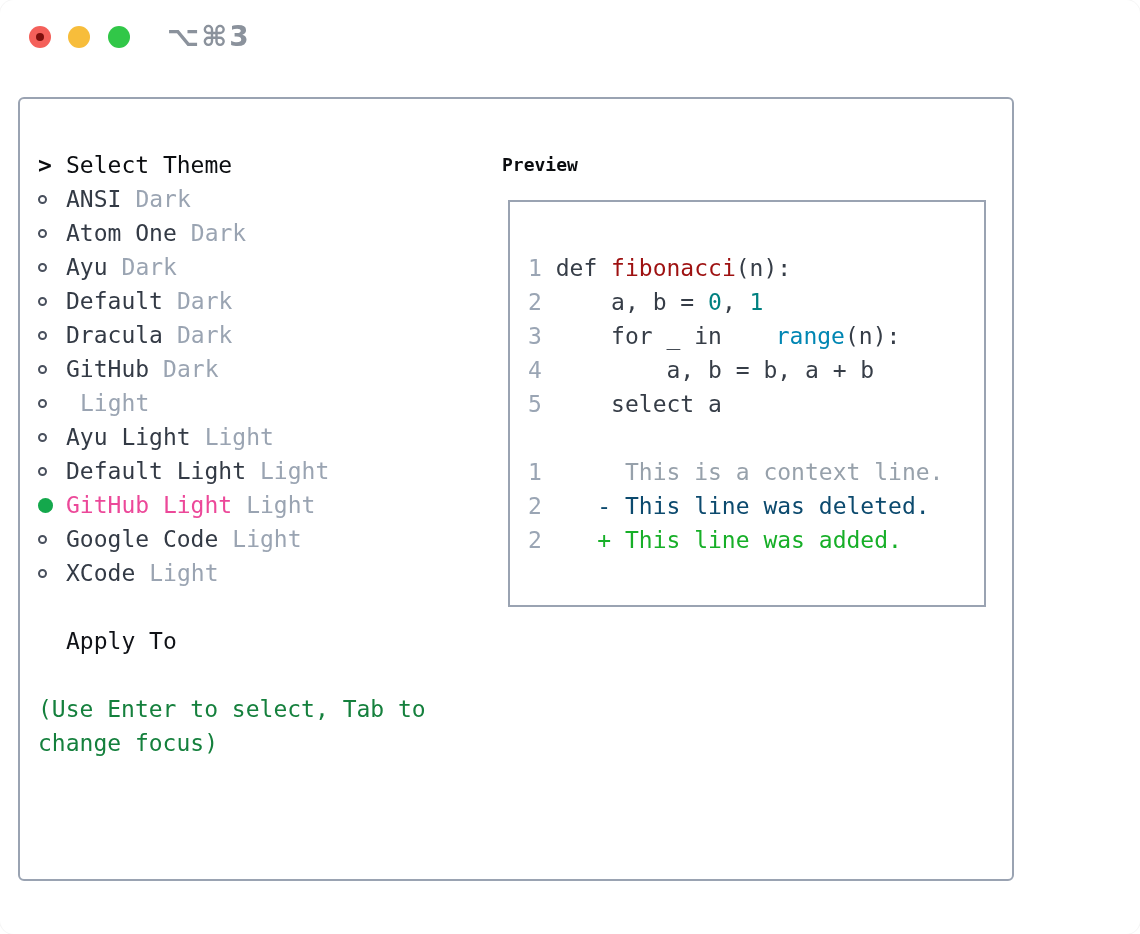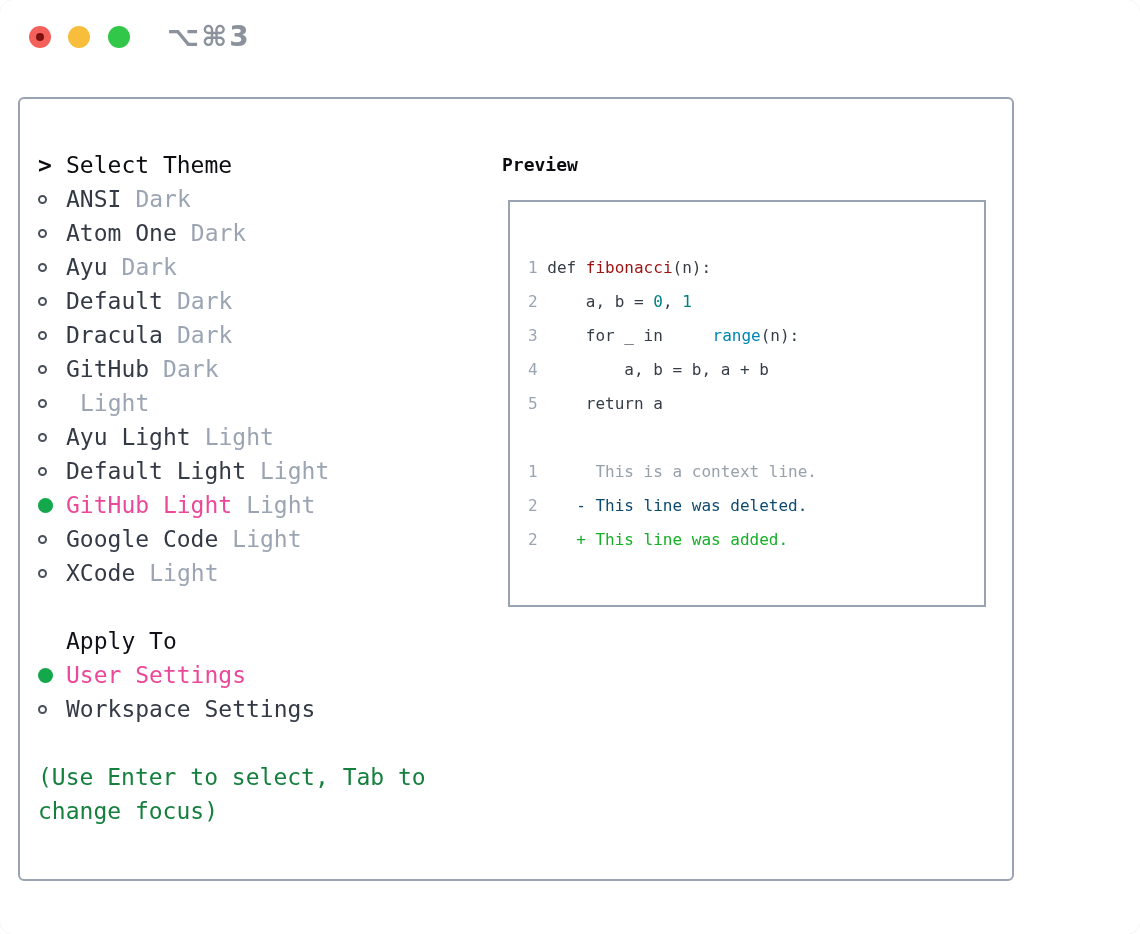--- a/index.html
+++ b/index.html
@@ -40,21 +40,21 @@
   .hint .row { color:#15803d; }
   
   .preview-title {
     position:absolute; left:482px; top:49px; height:34px; line-height:34px;
     font-size:18px; font-weight:bold; color:#0b0d10;
   }
   .preview-box {
     position:absolute; left:488px; top:101px; width:478px; height:407px;
     border:2px solid #9aa3b2; background:#ffffff; padding:49px 0 0 18px; overflow:hidden;
   }
-  .code-row { height:34px; line-height:34px; font-size:16px; white-space:pre; }
+  .code-row { height:34px; line-height:34px; font-size:23px; white-space:pre; }
   .lineno { color:#9aa5b4; }
   .tk-kw, .tk-p { color:#363d47; }
   .tk-fn  { color:#9e1111; }
   .tk-num { color:#008080; }
   .tk-bi  { color:#0086b3;margin-left:40px; }
   .tk-ctx { color:#97a1ab; }
   .tk-del { color:#0c4a6e; }
   .tk-add { color:#17af28; }
 </style>
 </head>
@@ -84,39 +84,35 @@
           <div class="row item"><span class="bullet"><span class="circle"></span></span><span class="label">GitHub</span><span class="tag">Dark</span></div>
           <div class="row item"><span class="bullet"><span class="circle"></span></span><span class="tag">Light</span></div>
           <div class="row item"><span class="bullet"><span class="circle"></span></span><span class="label">Ayu Light</span><span class="tag">Light</span></div>
           <div class="row item"><span class="bullet"><span class="circle"></span></span><span class="label">Default Light</span><span class="tag">Light</span></div>
           <div class="row item selected"><span class="bullet"><span class="circle"></span></span><span class="label">GitHub Light</span><span class="tag">Light</span></div>
           <div class="row item"><span class="bullet"><span class="circle"></span></span><span class="label">Google Code</span><span class="tag">Light</span></div>
           <div class="row item"><span class="bullet"><span class="circle"></span></span><span class="label">XCode</span><span class="tag">Light</span></div>
         </div>
       <div class="row blank"></div>
       <div class="row subheading">Apply To</div>
-      <div>
-          <div class="row item selected"><span class="bullet"><span class="circle"></span></span><span class="label">User Settings</span></div>
-          <div class="row item"><span class="bullet"><span class="circle"></span></span><span class="label">Workspace Settings</span></div>
-        </div>
       <div class="row blank"></div>
       <div class="hint">
           <div class="row">(Use Enter to select, Tab to</div>
           <div class="row">change focus)</div>
         </div>
     </div>
 
     <div class="preview-title">Preview</div>
     <div class="preview-box">
       <div>
           <div class="code-row"><span class="lineno">1</span><span class="tk-kw"> def </span><span class="tk-fn">fibonacci</span><span class="tk-p">(n):</span></div>
           <div class="code-row"><span class="lineno">2</span><span class="tk-p">     a, b = </span><span class="tk-num">0</span><span class="tk-p">, </span><span class="tk-num">1</span></div>
           <div class="code-row"><span class="lineno">3</span><span class="tk-kw">     for </span><span class="tk-p">_ </span><span class="tk-kw">in </span><span class="tk-bi">range</span><span class="tk-p">(n):</span></div>
           <div class="code-row"><span class="lineno">4</span><span class="tk-p">         a, b = b, a + b</span></div>
-          <div class="code-row"><span class="lineno">5</span><span class="tk-kw">     return </span><span class="tk-p">a</span></div>
+          <div class="code-row"><span class="lineno">5</span><span class="tk-kw">     select </span><span class="tk-p">a</span></div>
           <div class="code-row"><span class="lineno"></span></div>
           <div class="code-row"><span class="lineno">1</span><span class="tk-ctx">      This is a context line.</span></div>
           <div class="code-row"><span class="lineno">2</span><span class="tk-del">    - This line was deleted.</span></div>
           <div class="code-row"><span class="lineno">2</span><span class="tk-add">    + This line was added.</span></div>
         </div>
     </div>
 
   </div>
 </div>
 

